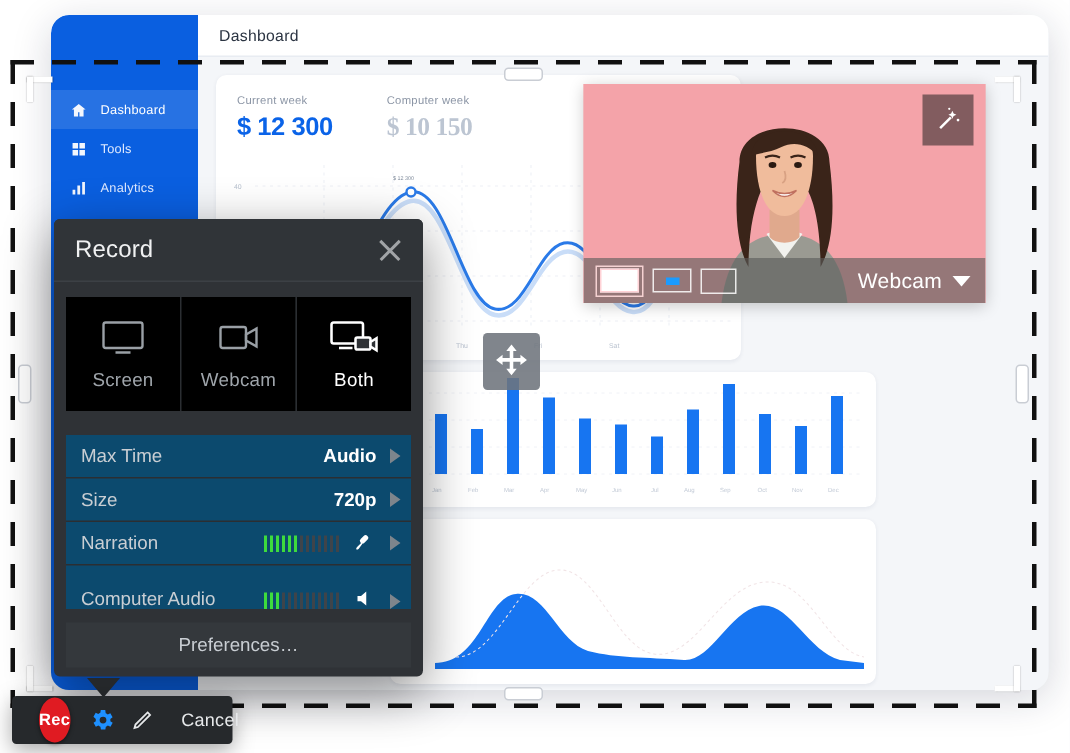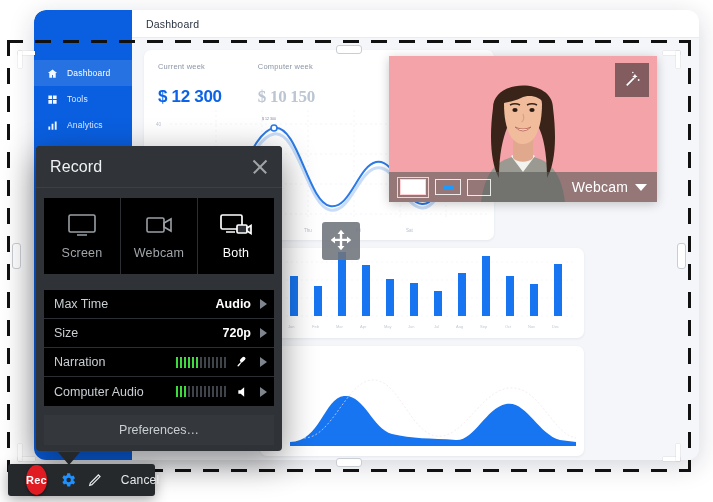--- a/index.html
+++ b/index.html
@@ -36,21 +36,21 @@
   .app-topbar {
     height: 28px; background:#ffffff; display:flex; align-items:center;
     padding-left: 14px; border-bottom: 1px solid #e8ecf2;
   }
   .app-title { font-size: 10.5px; color:#2b3442; letter-spacing:.2px; }
 
   .card { background:#fff; border-radius: 7px; box-shadow: 0 1px 3px rgba(30,45,80,.07); }
 
   .kpi-card { position:absolute; left:12px; top:40px; width: 350px; height: 190px; }
   .kpi-row { display:flex; gap: 36px; padding: 12px 0 0 14px; }
-  .kpi-label { font-size: 7.5px; color:#8b95a5; margin-bottom: 16px; letter-spacing:.2px; }
+  .kpi-label { font-size: 7.5px; color:#8b95a5; margin-bottom: 4px; letter-spacing:.2px; }
   .kpi-value { font-size: 17px; font-weight: 700; letter-spacing:-.3px; }
   .kpi-value.primary { color:#0a63e8; }
   .kpi-value.muted { color:#bcc5d2;font-family:Liberation Serif, serif; }
   .kpi-chart { position:absolute; left:0; top:52px; width:100%; height:138px; }
   .kpi-chart svg { width:100%; height:100%; display:block; }
   .pt-label { font-size:3.6px; fill:#7b8798; }
   .ax-label { font-size:4.6px; fill:#b9c2cf; }
 
   .stats-card { position:absolute; left:12px; top:238px; width:108px; height:150px; padding:6px 8px; }
   .stat-row { height:30px; display:flex; align-items:center; justify-content:center;
@@ -152,26 +152,26 @@
     flex:1; height:76px; display:flex; flex-direction:column; align-items:center;
     justify-content:center; gap:8px; background:#000000; position:relative;
   }
   .mode + .mode { border-left:1px solid #2b2e32; }
   .mode svg { display:block; }
   .mode-label { font-size:12.5px; color:#9fa5ab; letter-spacing:.2px; }
   .mode.active .mode-label { color:#ffffff; }
   .mode .ico path, .mode .ico rect { stroke:#9aa0a6; }
   .mode.active .ico path, .mode.active .ico rect { stroke:#ffffff; }
 
-  .rp-rows { margin:8px 8px 0 8px; background:#000000; }
+  .rp-rows { margin:8px 8px 0 8px; background:#0c4a6e; }
   .row {
     height:29px; display:flex; align-items:center; padding:0 7px 0 10px;
     border-bottom:1px solid #2b2e32; color:#c9ced3; font-size:12.5px;
   }
-  .row:last-child { border-bottom:none; }
+  .row:last-child { border-bottom:none;align-items:flex-end; }
   .row-value { margin-left:auto; color:#ffffff; font-size:12.5px; font-weight:600; }
   .chev { width:0;height:0; margin-left:9px;
           border-top:5px solid transparent;border-bottom:5px solid transparent;border-left:7px solid #7e858c;}
   .meter { margin-left:auto; display:flex; gap:1.5px; align-items:center; }
   .meter i { display:block; width:2.5px; height:11px; background:#3f444a; }
   .meter i.on { background:#3ddb3d; }
   .row-ico { width:17px; height:15px; margin-left:8px; display:flex; align-items:center; justify-content:center; }
   .row-ico svg { display:block; fill:#ffffff; }
 
   .rp-prefs {

